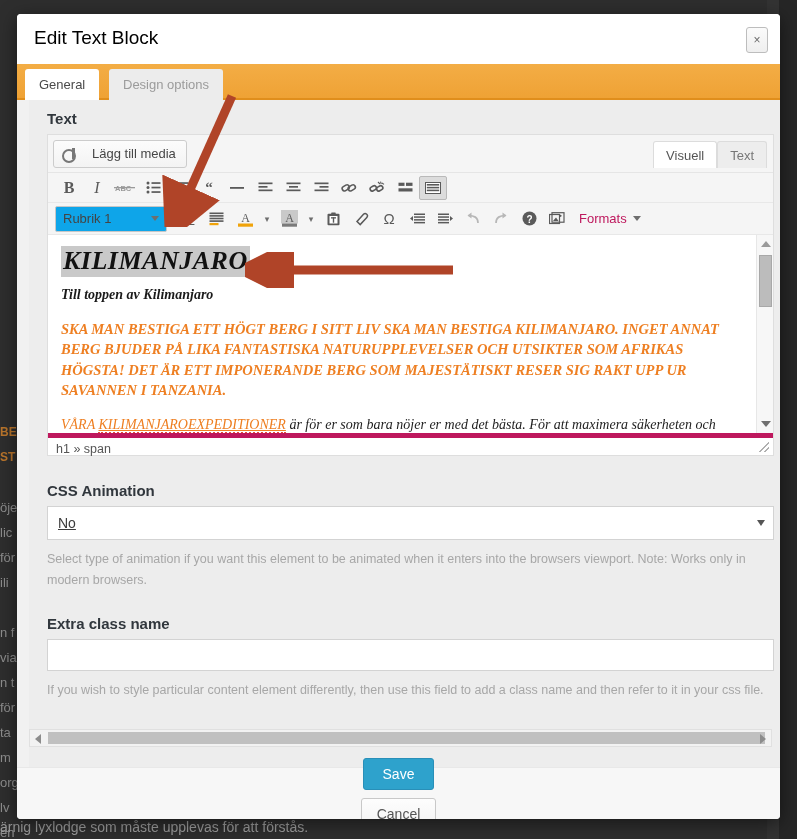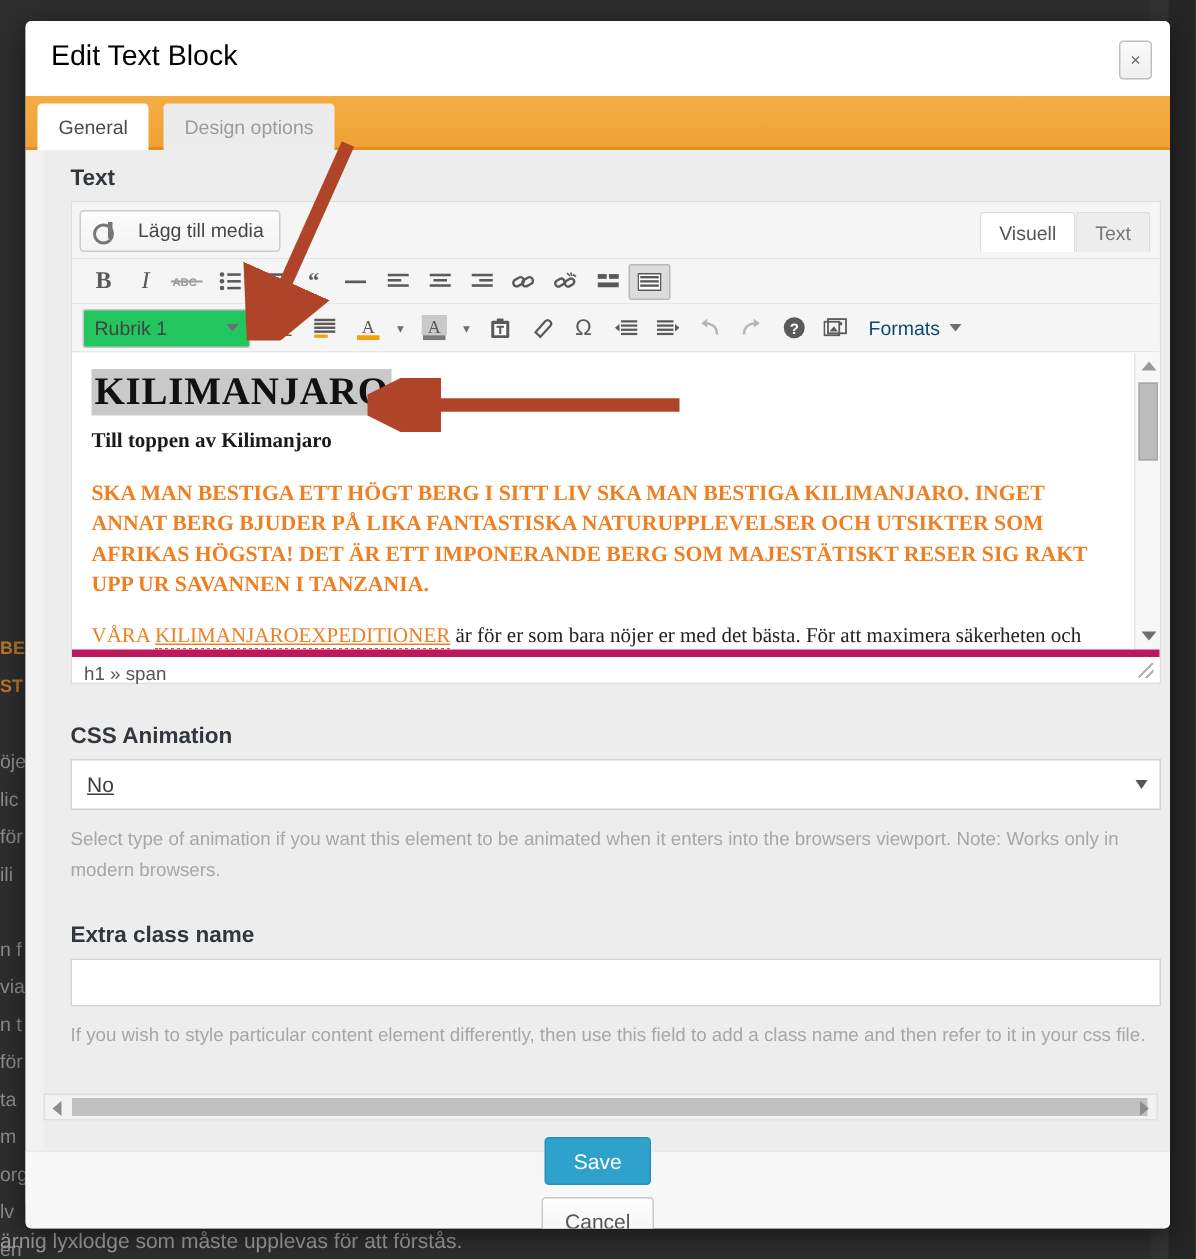--- a/index.html
+++ b/index.html
@@ -201,58 +201,59 @@
     cursor: pointer;
     border: 1px solid transparent;
     border-radius: 2px;
     user-select: none;
   }
   .tbtn.pressed { background: #dcdcdc; border-color: #b9b9b9; }
 
   
   #format-select {
     width: 112px; height: 26px;
-    background: #22c55e;
+    background: #0ea5e9;
     border: 1px solid #c7c7c7;
     border-radius: 2px;
     font-size: 13px;
     color: #444;
     position: relative;
     display: flex; align-items: center;
     padding-left: 7px;
     margin-right: 8px;
     cursor: pointer;
   }
   #format-select .caret {
     position: absolute; right: 7px; top: 9px;
     width: 0; height: 0;
     border-left: 4px solid transparent;
     border-right: 4px solid transparent;
     border-top: 5px solid #6e6e6e;
   }
   .formats-label {
-    font-size: 13px; color: #0c4a6e;
+    font-size: 13px; color: #be185d;
     margin-left: 8px; display: flex; align-items: center; gap: 6px;
     cursor: pointer;
   }
   .formats-label .caret {
     width: 0; height: 0;
     border-left: 4px solid transparent;
     border-right: 4px solid transparent;
     border-top: 5px solid #6e6e6e;
   }
 
   
   #editor-content {
     position: relative;
     height: 198px;
     background: #fff;
     overflow: hidden;
     padding: 11px 30px 0 13px;
     font-family: "Liberation Serif", serif;
+    font-style: italic;
   }
   #doc-h1 {
     font-size: 26px;
     font-weight: bold;
     color: #111;
     background: #c9c9c9;
     display: inline-block;
     letter-spacing: .5px;
     margin: 0 0 10px 0;
     line-height: 1.1;

